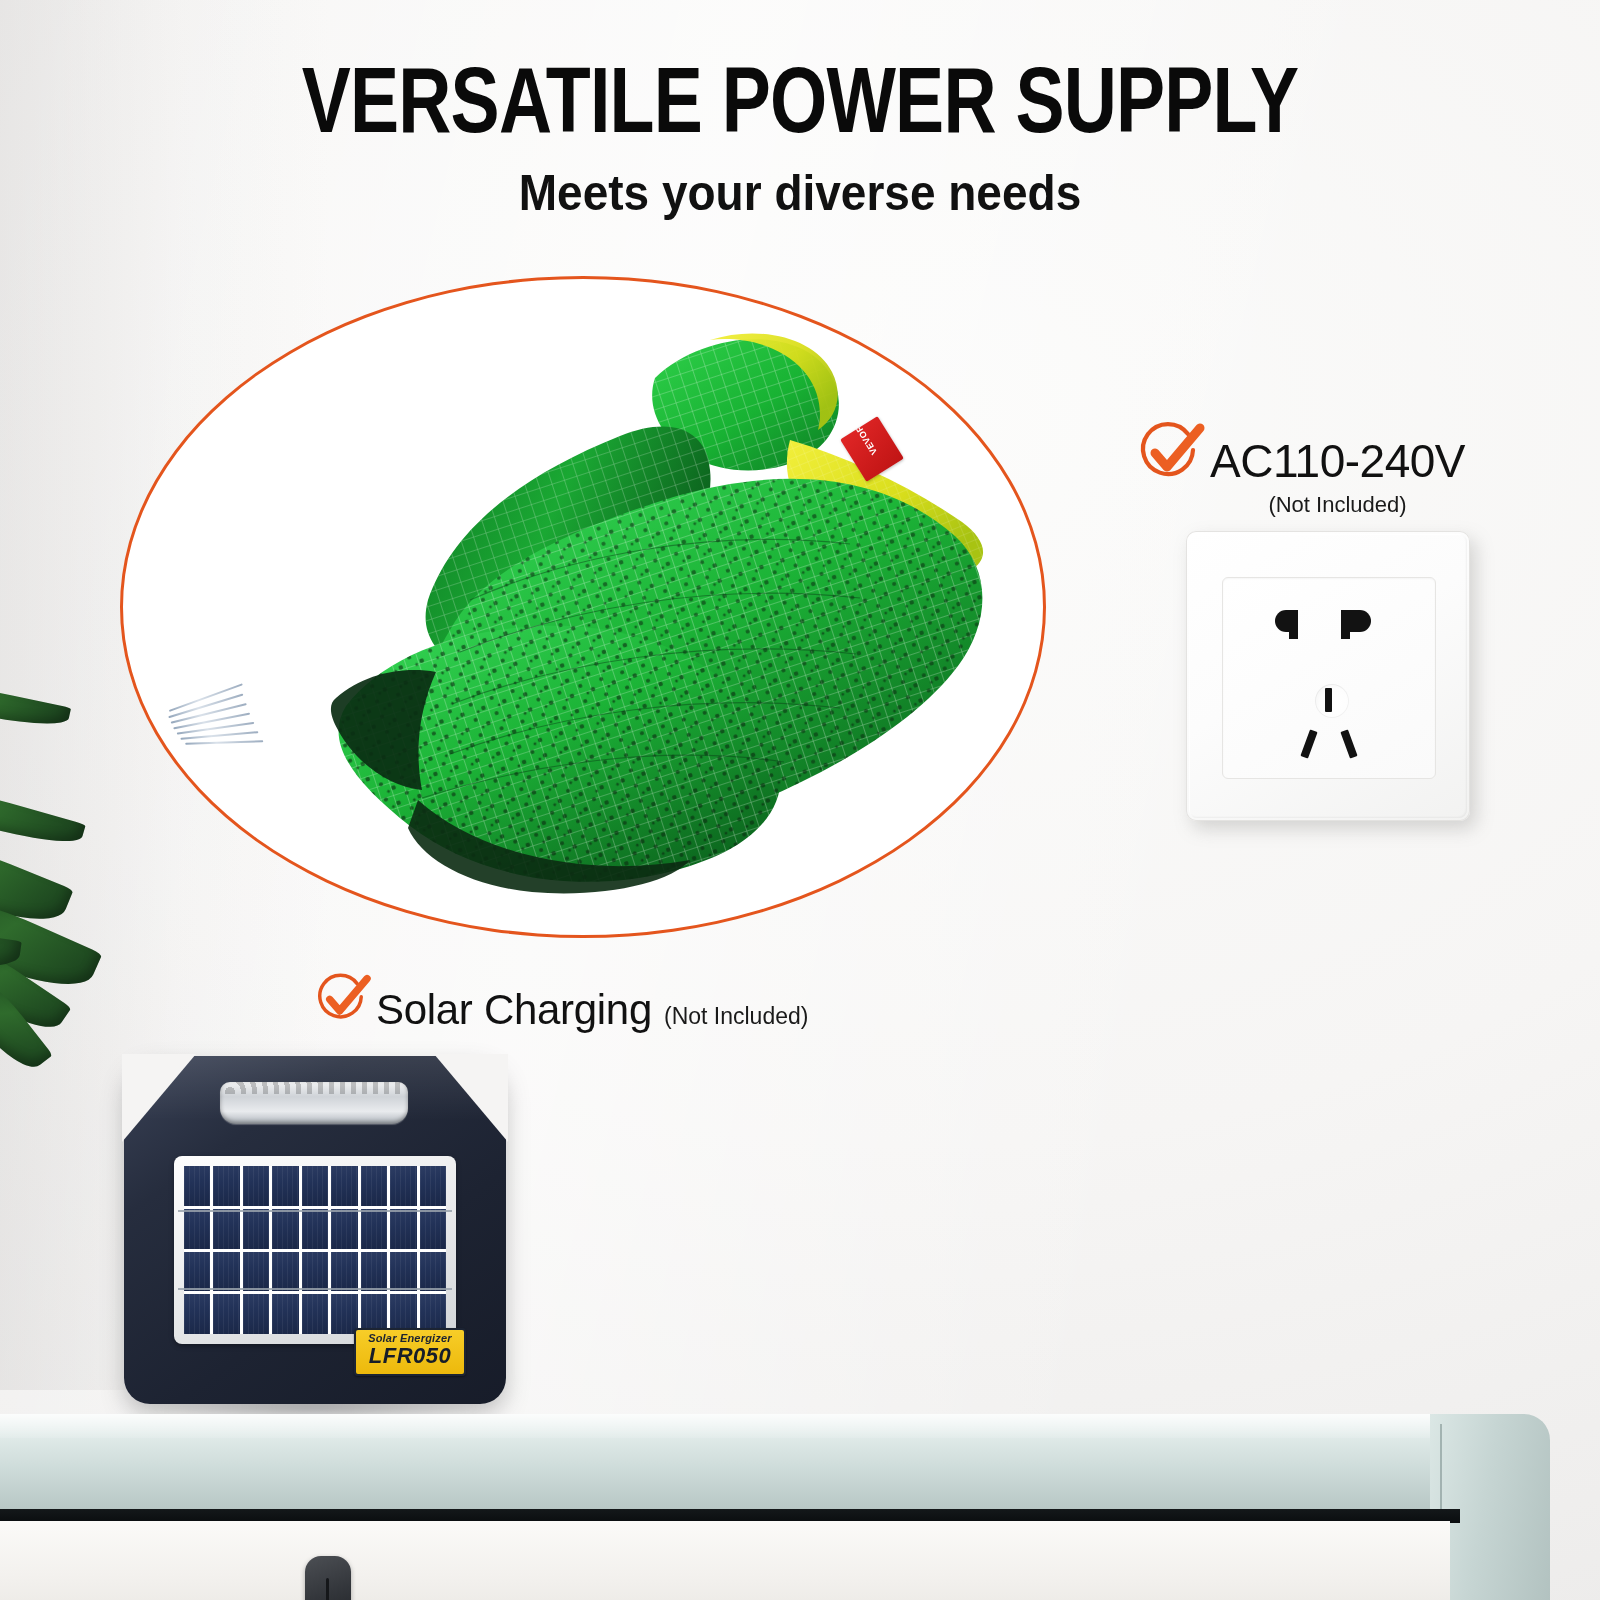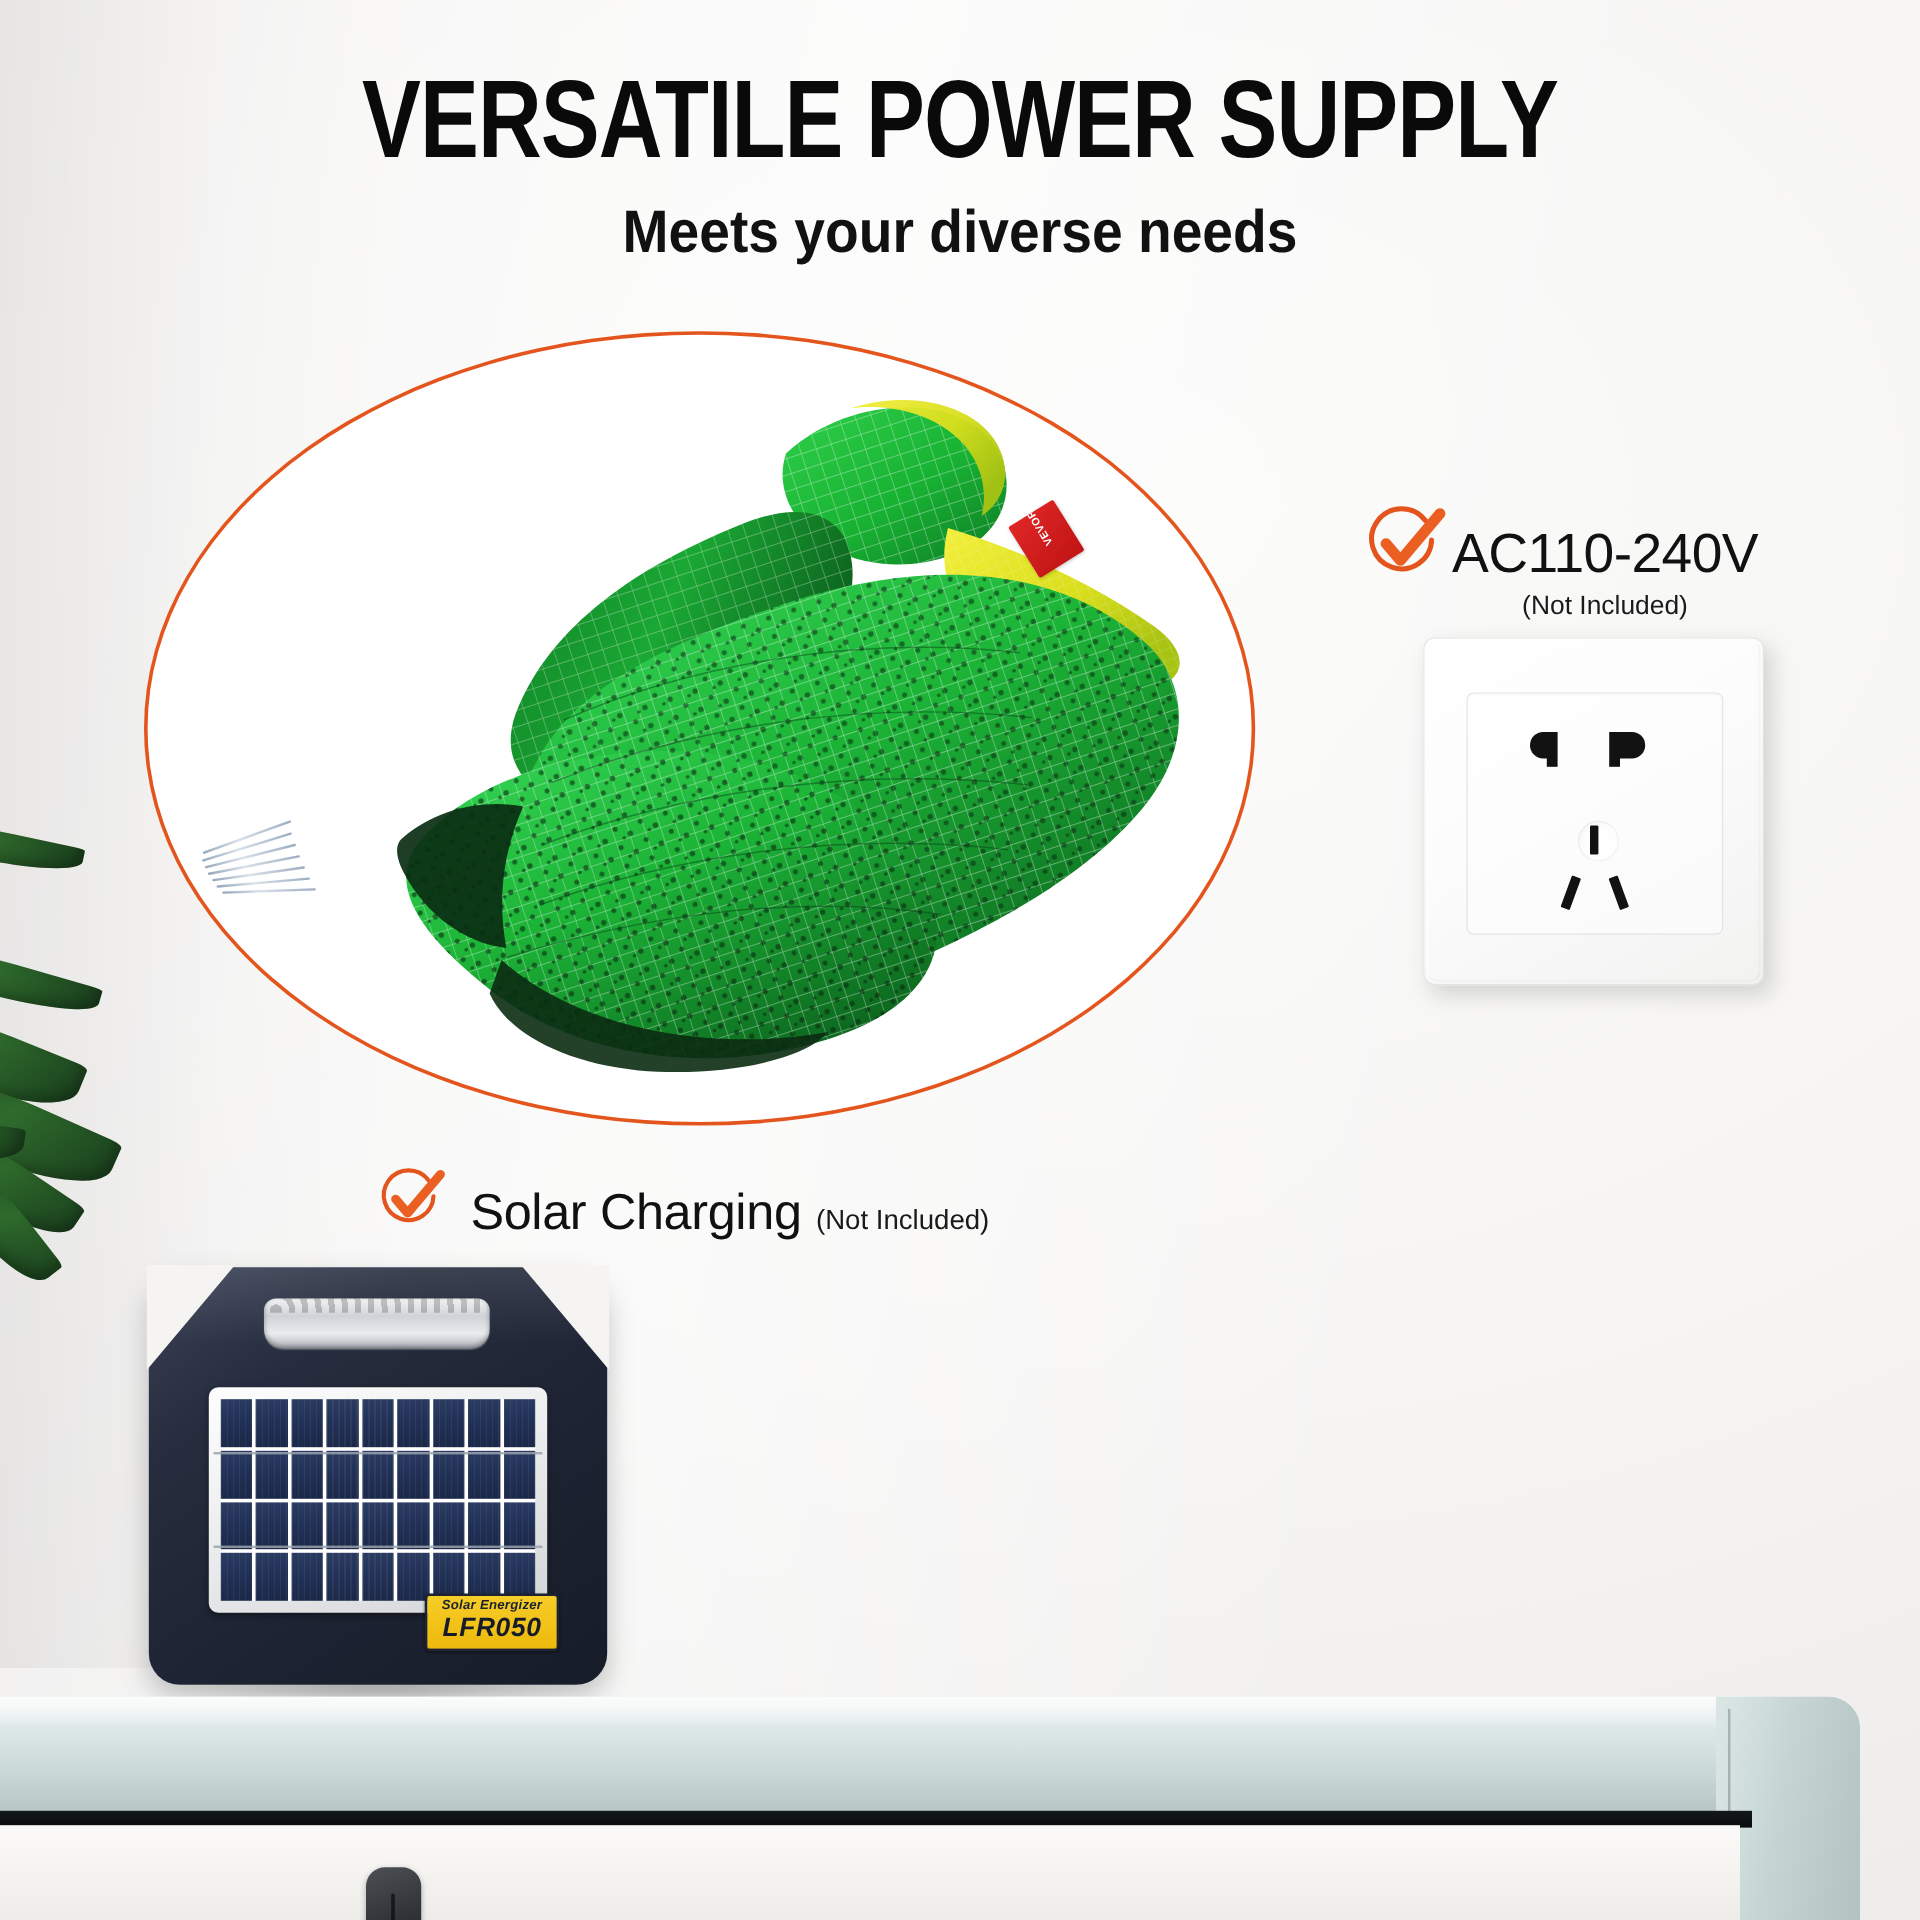--- a/index.html
+++ b/index.html
@@ -82,21 +82,21 @@
   .feat{position:absolute;display:flex;align-items:flex-start;}
   .check{position:relative;width:56px;height:56px;flex:0 0 56px;}
   .check svg{position:absolute;left:-4px;top:-8px;width:70px;height:70px;overflow:visible;}
 
   .ac-feat{left:1140px;top:428px;}
   .ac-text{margin-left:14px;margin-top:10px;}
   .ac-label{font-size:46px;font-weight:400;color:#111;line-height:1;letter-spacing:-.5px;}
   .ac-sub{font-size:22px;color:#1a1a1a;margin-top:8px;text-align:center;}
 
   .solar-feat{left:318px;top:978px;align-items:baseline;}
-  .solar-label{font-size:42px;font-weight:400;color:#111;line-height:1;margin-left:28px;letter-spacing:-.3px;}
+  .solar-label{font-size:42px;font-weight:400;color:#111;line-height:1;margin-left:12px;letter-spacing:-.3px;}
   .solar-sub{font-size:23px;color:#1a1a1a;margin-left:12px;}
 
   
   .socket{
     position:absolute;left:1186px;top:531px;width:284px;height:290px;
     background:linear-gradient(150deg,#ffffff 0%,#fcfcfc 45%,#f2f2f1 100%);
     border-radius:10px;
     box-shadow:6px 8px 18px rgba(120,118,116,.28), 0 0 0 1px rgba(225,224,222,.9) inset;
   }
   .socket-bevel{

